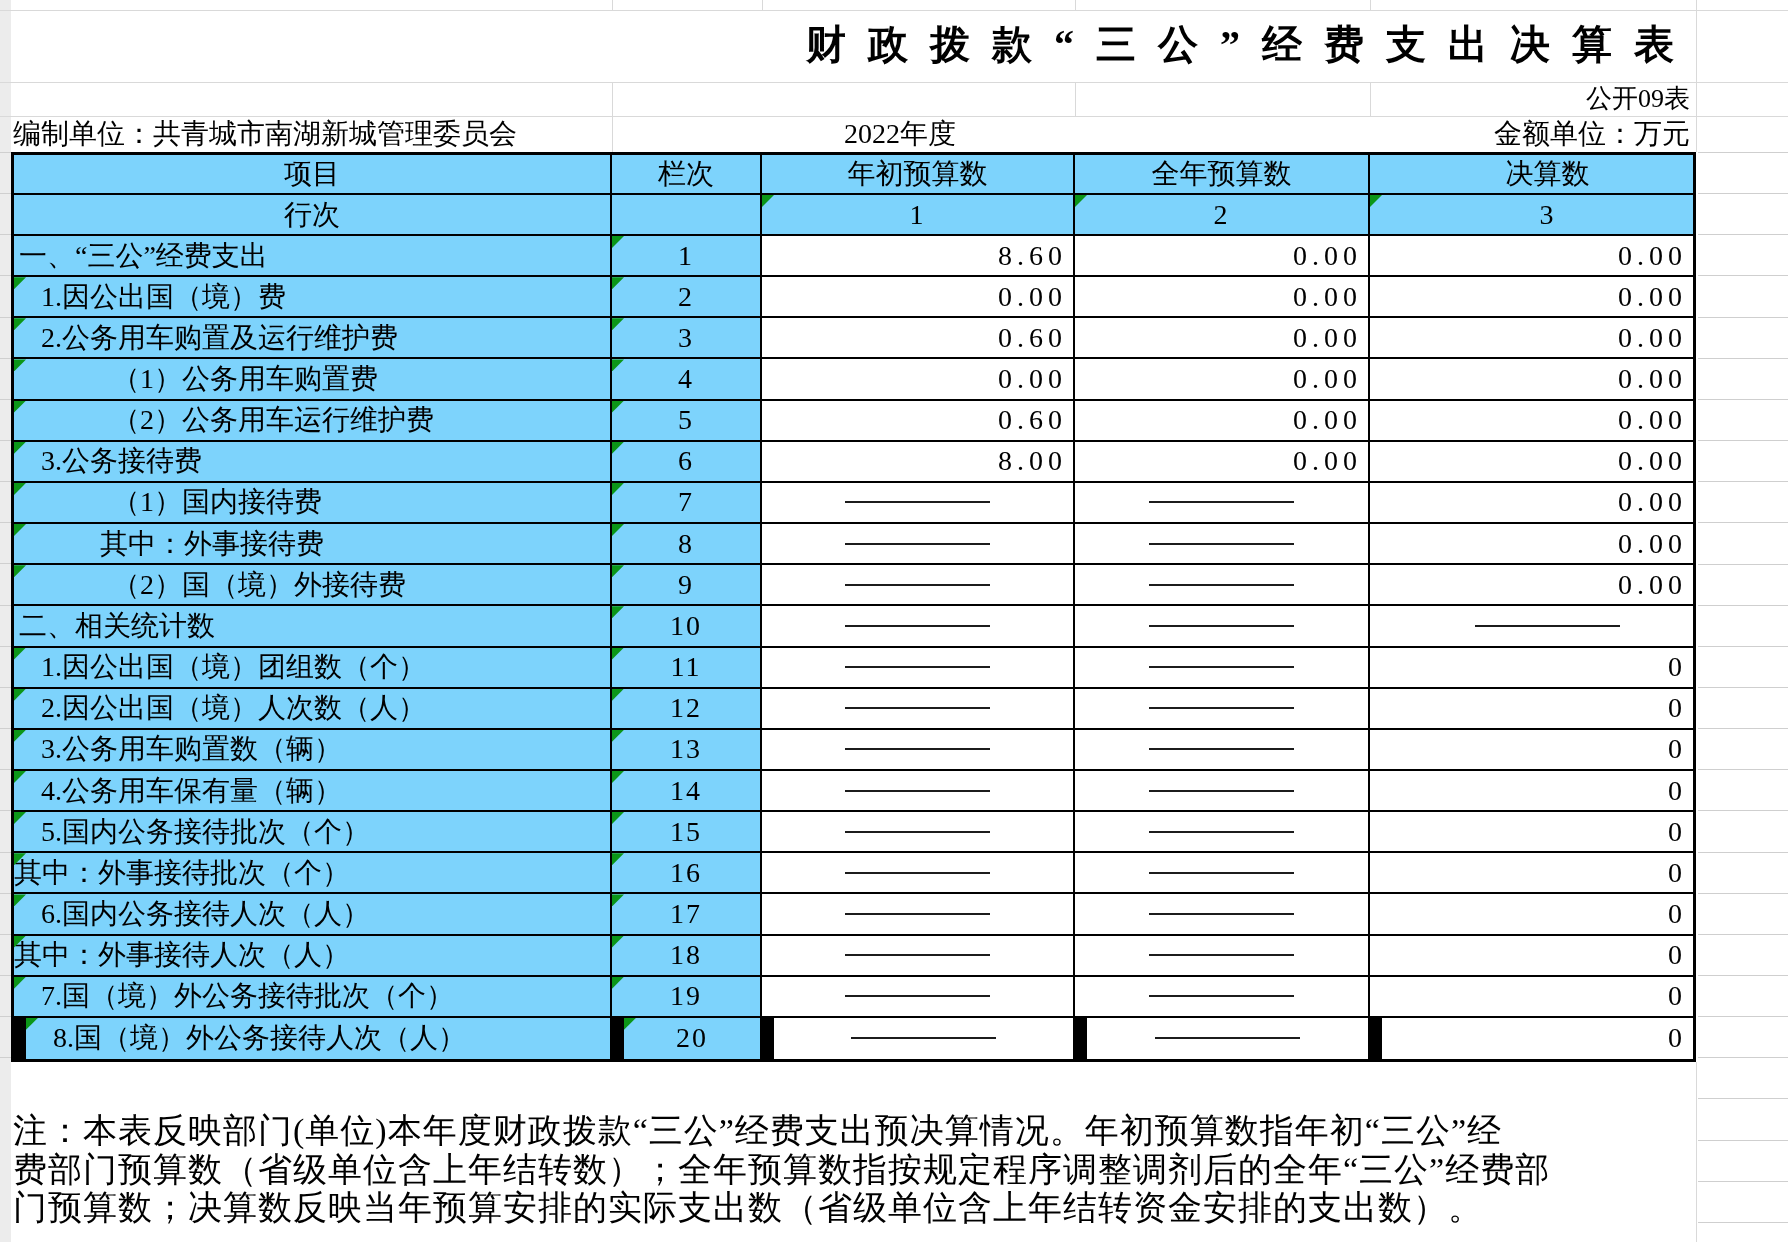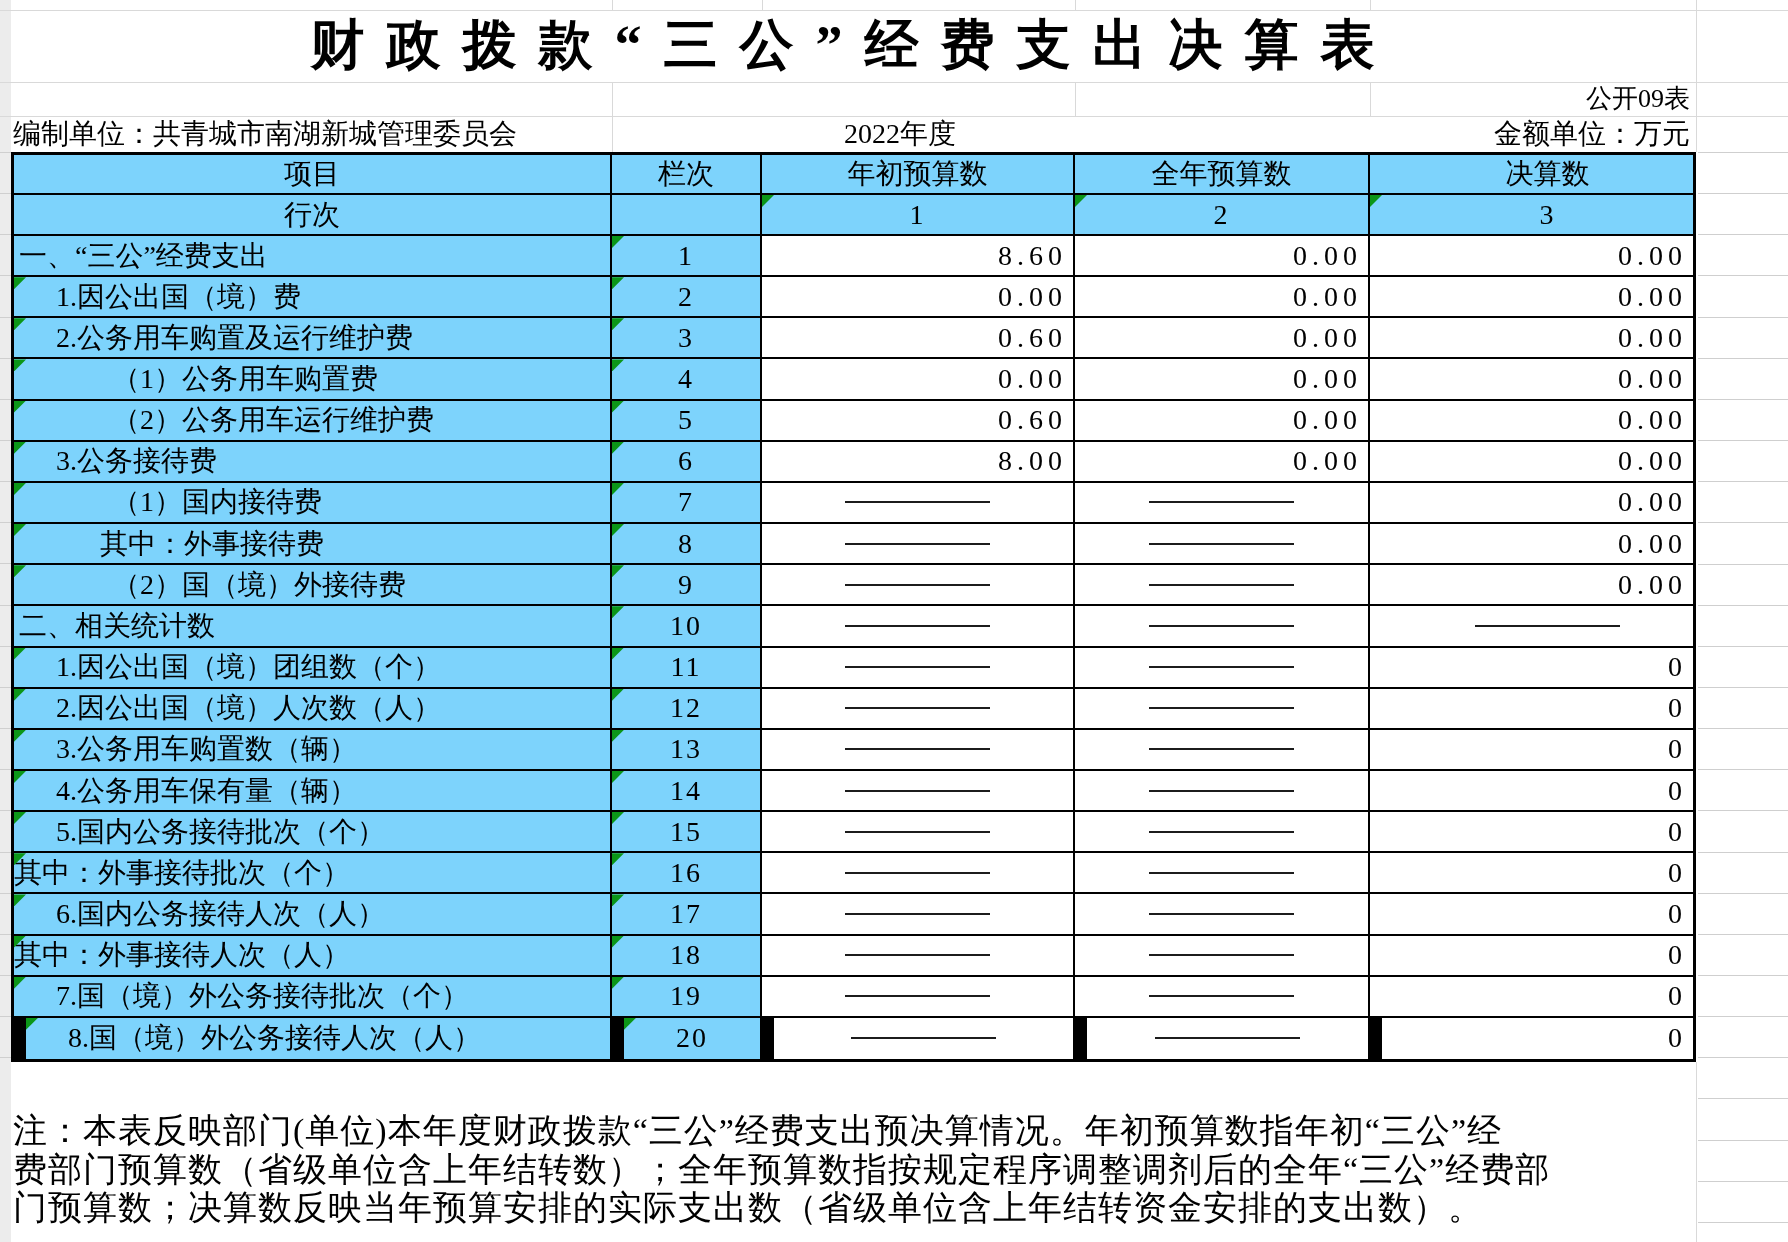--- a/index.html
+++ b/index.html
@@ -7,21 +7,21 @@
     width:1788px;height:1242px;position:relative;background:#fff;
     font-family:"Liberation Serif","DejaVu Serif",serif;color:#000;
     overflow:hidden;
   }
   
   .gl{position:absolute;background:#d9d9d9;}
   .rowhdr{position:absolute;left:0;top:0;width:11px;height:1242px;background:#ececec;}
   .replines{position:absolute;background-image:repeating-linear-gradient(to bottom,#cfcfcf 0 1px,transparent 1px 41.15px);}
   
   .title{position:absolute;left:11px;top:8px;width:1685px;height:74px;line-height:74px;
-         text-align:center;font-size:54px;font-weight:bold;letter-spacing:22px;white-space:nowrap;}
+         text-align:right;font-size:40px;font-weight:bold;letter-spacing:22px;white-space:nowrap;}
   .tcode{position:absolute;left:11px;top:84px;width:1679px;height:30px;line-height:30px;
          text-align:right;font-size:26px;}
   .unitrow{position:absolute;left:0;top:116px;width:1788px;height:28px;font-size:28px;line-height:36px;}
   .unitrow .pb{position:absolute;left:13px;}
   .unitrow .yr{position:absolute;left:700px;width:400px;text-align:center;}
   .unitrow .au{position:absolute;right:98px;}
   
   #grid{
     position:absolute;left:11px;top:152px;width:1685px;height:910px;
     border:3px solid #000;box-sizing:border-box;background:#000;
@@ -33,21 +33,21 @@
      display:flex;align-items:center;position:relative;font-size:28px;overflow:hidden;}
   .c.lc{border-right:none;padding-left:32px;}
   .c.lb{border-bottom:none;margin-left:12px;}
   .gray{background:#7dd3fc;}
   .white{background:#fff;}
   .center{justify-content:center;}
   .num{justify-content:flex-end;padding-right:6px;}
   .num .v{letter-spacing:5px;}
   .ls2{letter-spacing:2px;}
   .ind0{padding-left:5px;}
-  .ind1{padding-left:42px;}
+  .ind1{padding-left:27px;}
   .ind2{padding-left:98px;}
   .ind3{}
   .ind4{padding-left:86px;}
   .tri{position:absolute;top:0;left:0;width:12px;height:12px;background:#0c9618;
        clip-path:polygon(0 0,100% 0,0 100%);}
   .dash{width:145px;height:0;border-top:2px solid #1c1c1c;margin:auto;}
   .v{white-space:nowrap;}
   
   .note{position:absolute;left:13px;top:1112px;width:1720px;}
   .note div{font-size:34px;line-height:38.5px;letter-spacing:1px;white-space:nowrap;}

